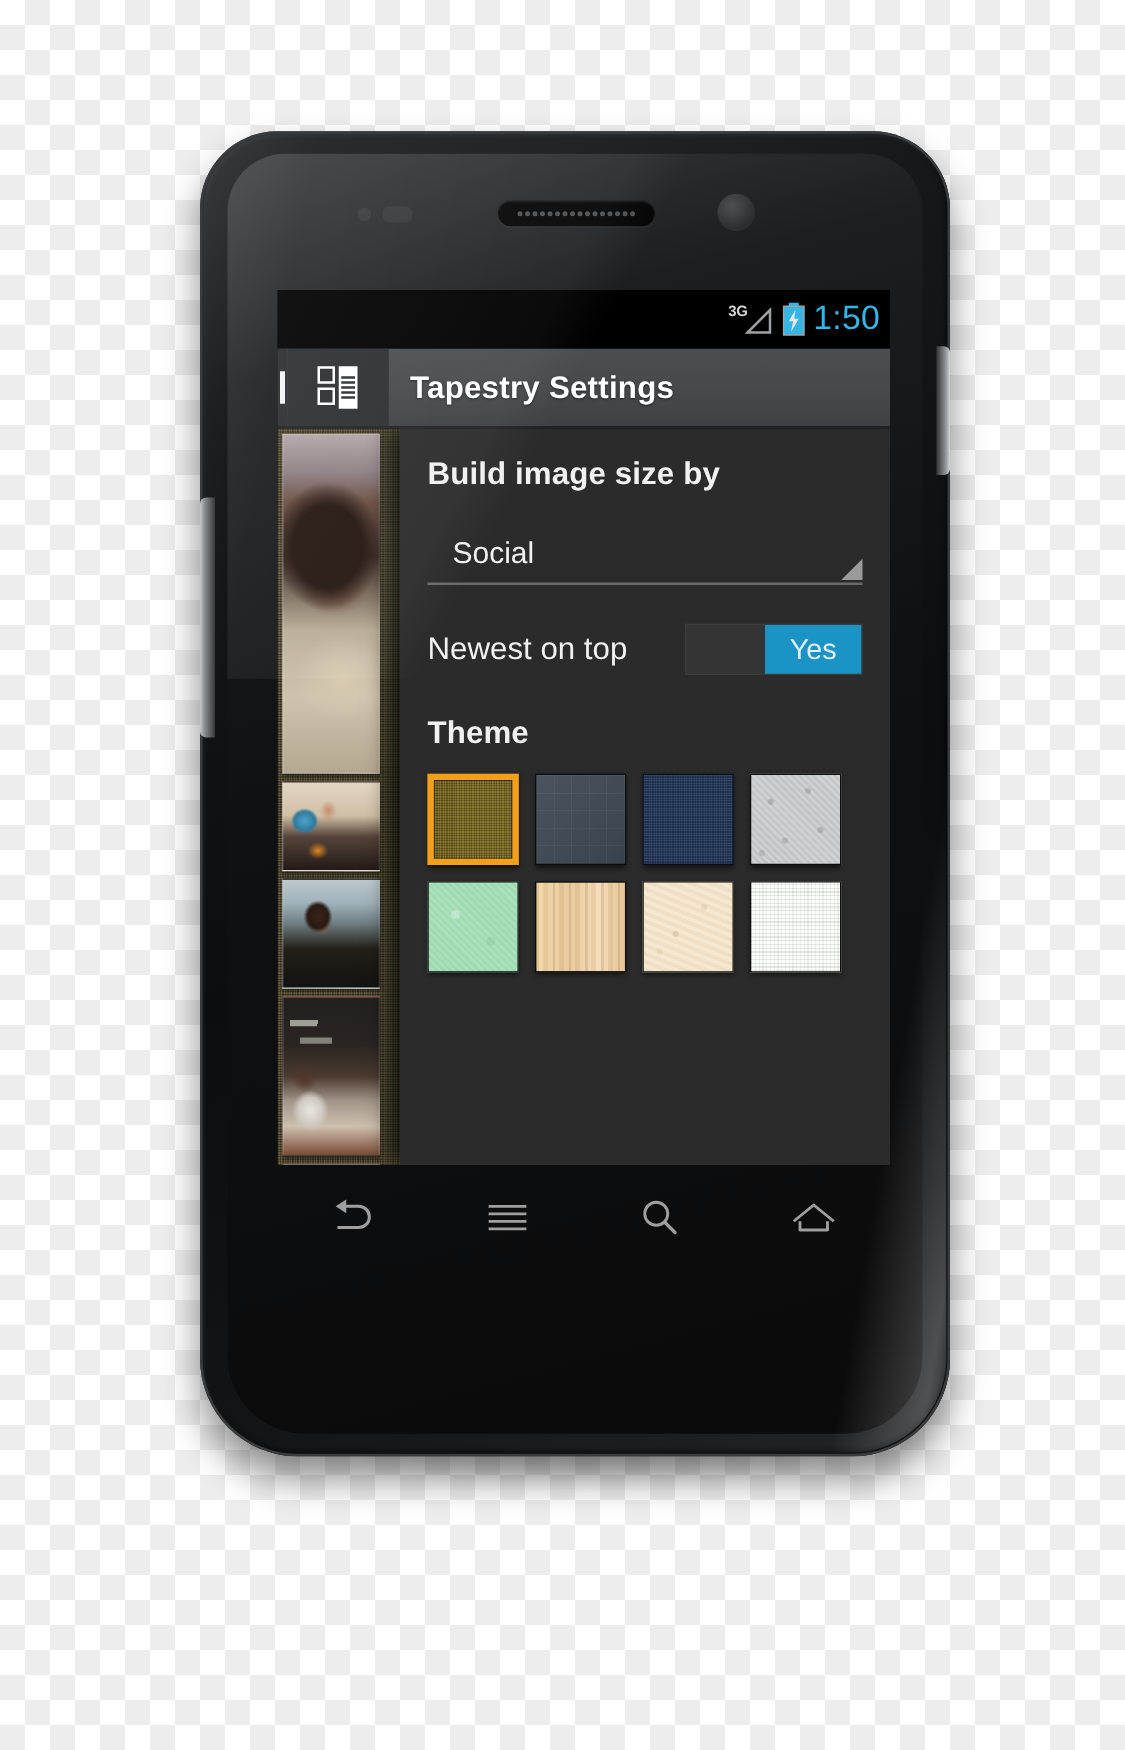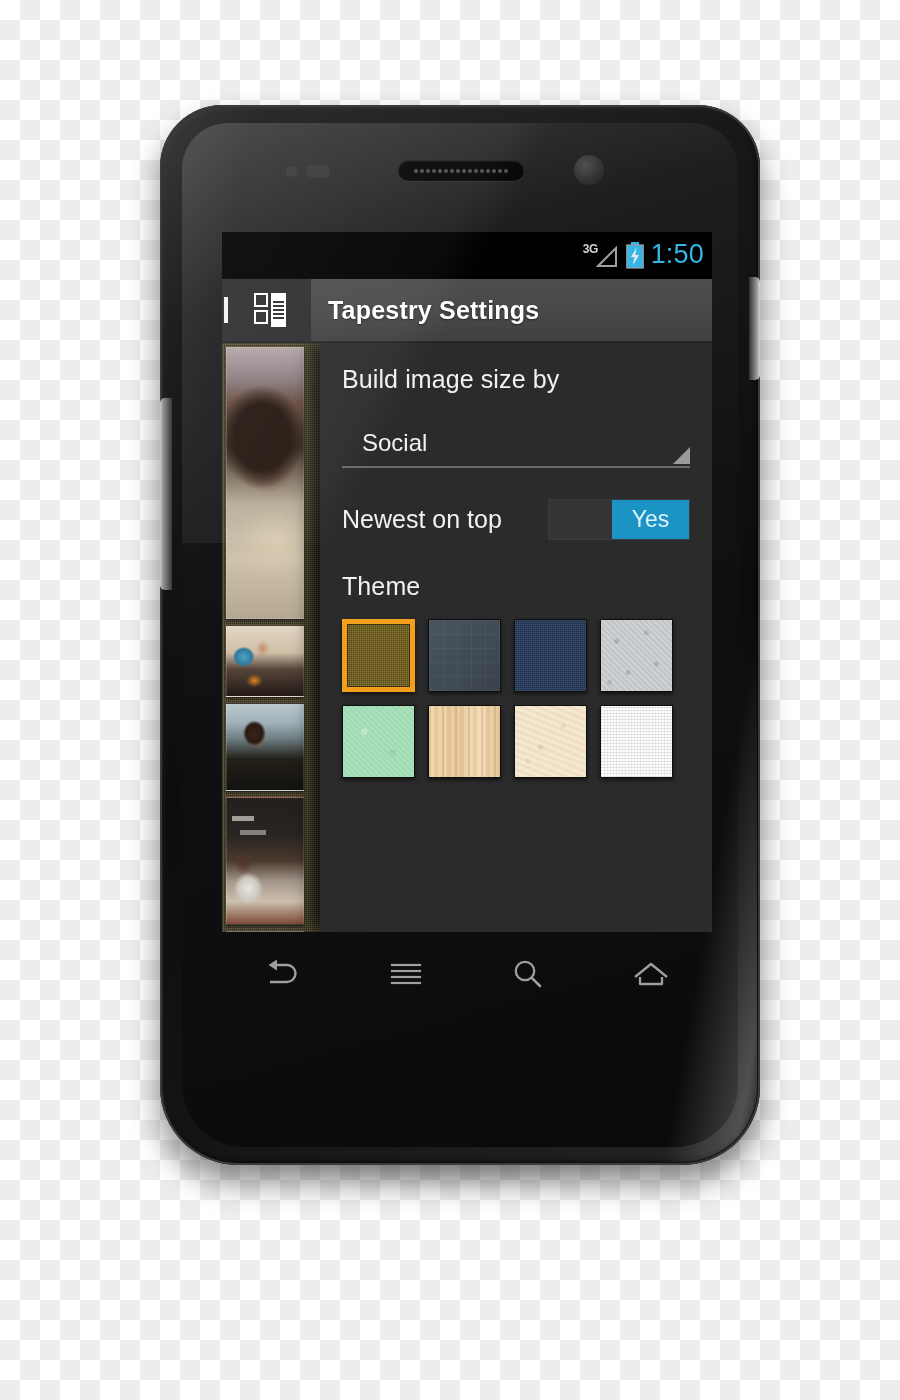--- a/index.html
+++ b/index.html
@@ -336,21 +336,21 @@
     width: 392px;
     height: 589px;
     background: #2b2b2b;
     box-shadow: -9px 0 16px rgba(0,0,0,0.75);
     padding: 22px 22px 0 22px;
   }
 
   .section-label {
     color: #f1f1f1;
     font-size: 25px;
-    font-weight: 400;
+    font-weight: 700;
     letter-spacing: 0.1px;
   }
 
   
   #spinner {
     margin-top: 26px;
     height: 48px;
     position: relative;
     border-bottom: 2px solid #6a6a6a;
     display: flex; align-items: center;

